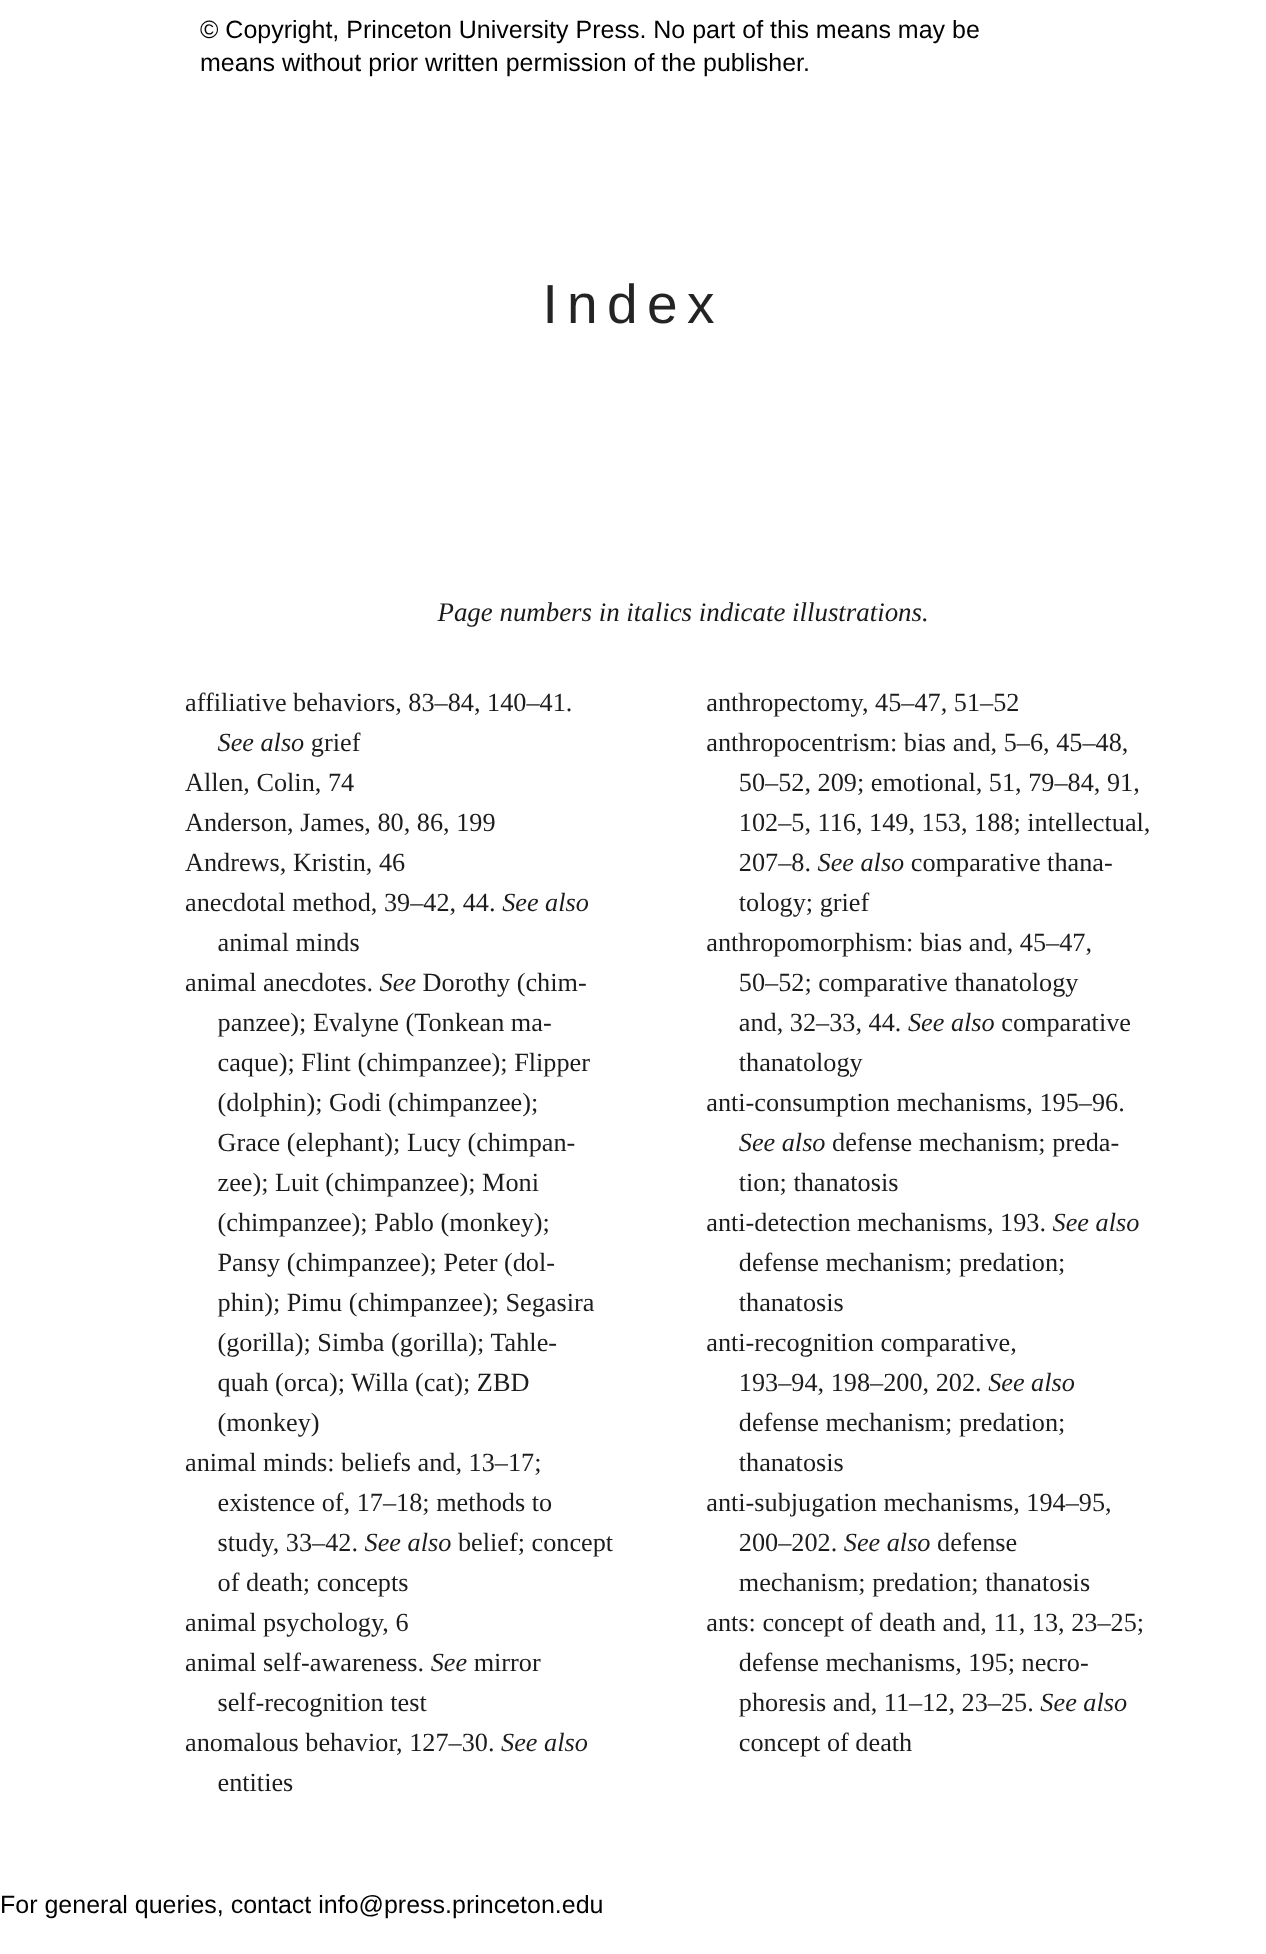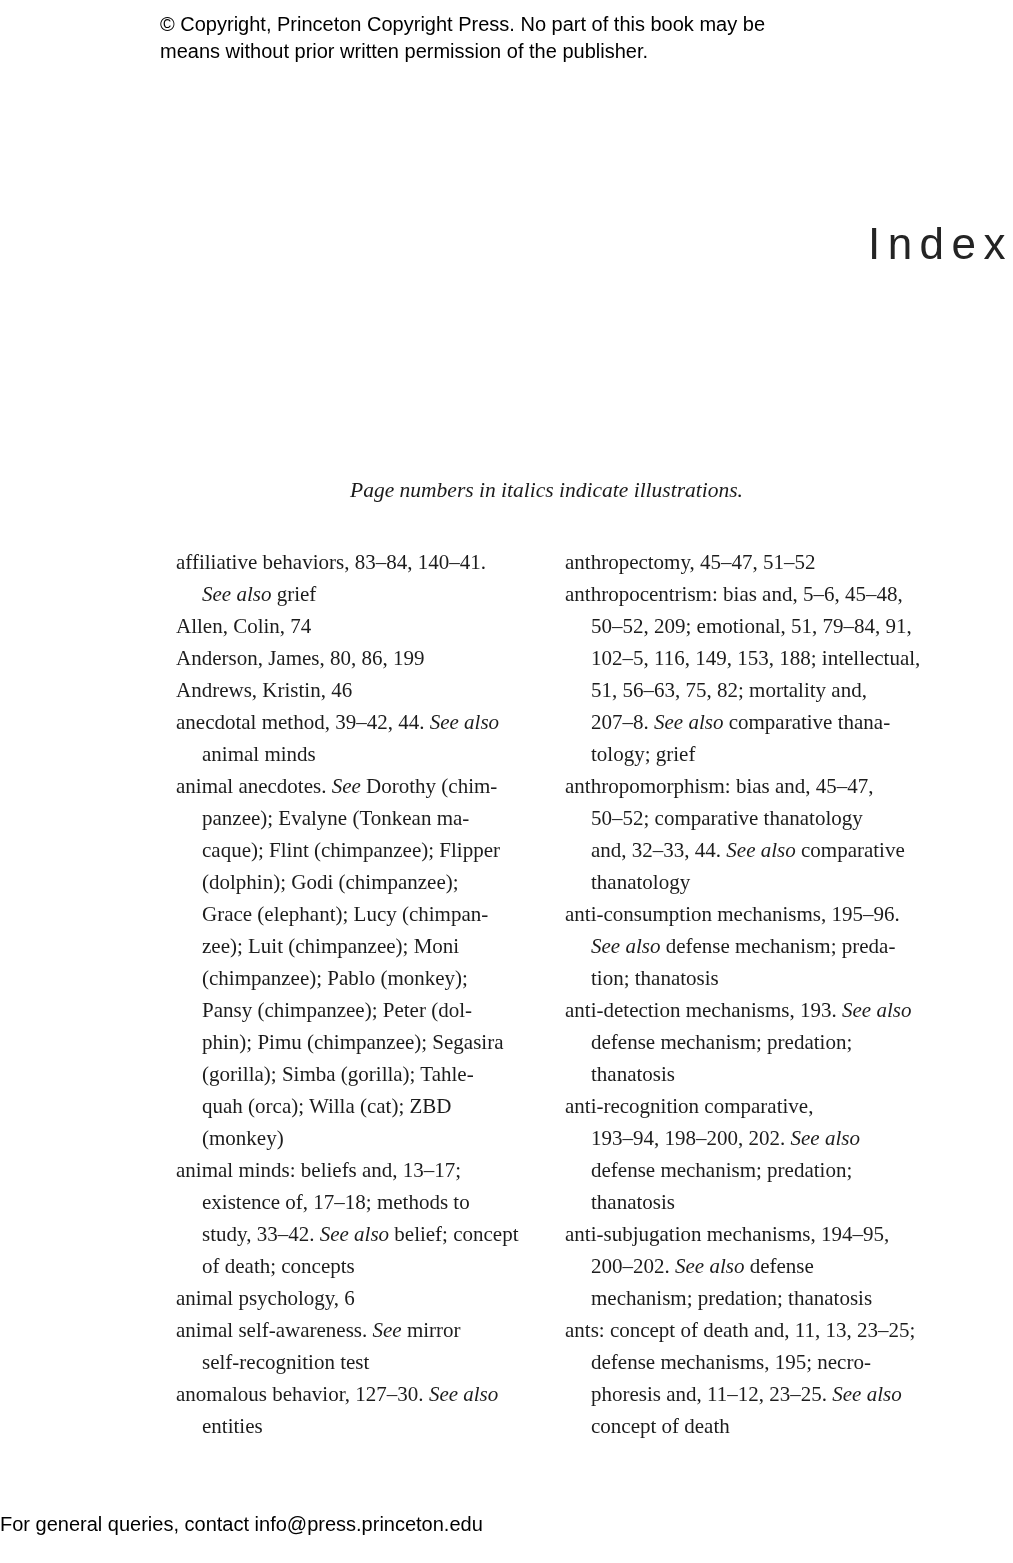--- a/index.html
+++ b/index.html
@@ -17,61 +17,61 @@
     background: #ffffff;
   }
   .copyright {
     position: absolute; left: 160px; top: 11px; width: 720px;
     font-family: "Liberation Sans", sans-serif;
     font-size: 20px; line-height: 27px;
     color: #000000;
   }
   .page-title {
     position: absolute; left: 0; top: 219px; width: 1013px;
-    text-align: right;
+    text-align: center;
     font-family: "Liberation Sans", sans-serif;
     font-weight: 300;
     font-size: 44px;
     letter-spacing: 0.17em;
     color: #242424;
   }
   .note {
     position: absolute; left: 0; top: 478px; width: 1013px;
     text-align: center;
     font-style: italic;
     font-size: 21.5px;
     color: #1a1a1a;
     margin-left: 40px;
   }
   .idx-col {
     position: absolute; top: 546px;
     width: 392px;
     font-size: 21px; line-height: 32px;
     color: #1c1c1c;
   }
-  .idx-col.left  { left: 148px; margin-left: 28px; }
+  .idx-col.left  { left: 148px; }
   .idx-col.right { left: 565px; }
   .idx-line { white-space: nowrap; }
   .idx-line.indent { padding-left: 26px; }
   .idx-line em { font-style: italic; }
   .footer {
     position: absolute; left: 0; top: 1513px; width: 1013px;
     text-align: left;
     font-family: "Liberation Sans", sans-serif;
     font-size: 20px;
     color: #000000;
   }
 </style>
 </head>
 <body>
 
 <div class="page">
 
   <div class="copyright">
-    <div>© Copyright, Princeton Copyright Press. No part of this book may be</div>
+    <div>© Copyright, Princeton University Press. No part of this means may be</div>
     <div>means without prior written permission of the publisher.</div>
   </div>
 
   <div class="page-title">Index</div>
 
   <div class="note">Page numbers in italics indicate illustrations.</div>
 
   <div class="idx-col left">
       <div class="idx-line"><span>affiliative behaviors, 83–84, 140–41.</span></div>
       <div class="idx-line indent"><em>See also</em><span> grief</span></div>
@@ -101,21 +101,20 @@
       <div class="idx-line indent"><span>self-recognition test</span></div>
       <div class="idx-line"><span>anomalous behavior, 127–30. </span><em>See also</em></div>
       <div class="idx-line indent"><span>entities</span></div>
     </div>
 
   <div class="idx-col right">
       <div class="idx-line"><span>anthropectomy, 45–47, 51–52</span></div>
       <div class="idx-line"><span>anthropocentrism: bias and, 5–6, 45–48,</span></div>
       <div class="idx-line indent"><span>50–52, 209; emotional, 51, 79–84, 91,</span></div>
       <div class="idx-line indent"><span>102–5, 116, 149, 153, 188; intellectual,</span></div>
-      <div class="idx-line indent"><span>51, 56–63, 75, 82; mortality and,</span></div>
       <div class="idx-line indent"><span>207–8. </span><em>See also</em><span> comparative thana-</span></div>
       <div class="idx-line indent"><span>tology; grief</span></div>
       <div class="idx-line"><span>anthropomorphism: bias and, 45–47,</span></div>
       <div class="idx-line indent"><span>50–52; comparative thanatology</span></div>
       <div class="idx-line indent"><span>and, 32–33, 44. </span><em>See also</em><span> comparative</span></div>
       <div class="idx-line indent"><span>thanatology</span></div>
       <div class="idx-line"><span>anti-consumption mechanisms, 195–96.</span></div>
       <div class="idx-line indent"><em>See also</em><span> defense mechanism; preda-</span></div>
       <div class="idx-line indent"><span>tion; thanatosis</span></div>
       <div class="idx-line"><span>anti-detection mechanisms, 193. </span><em>See also</em></div>

